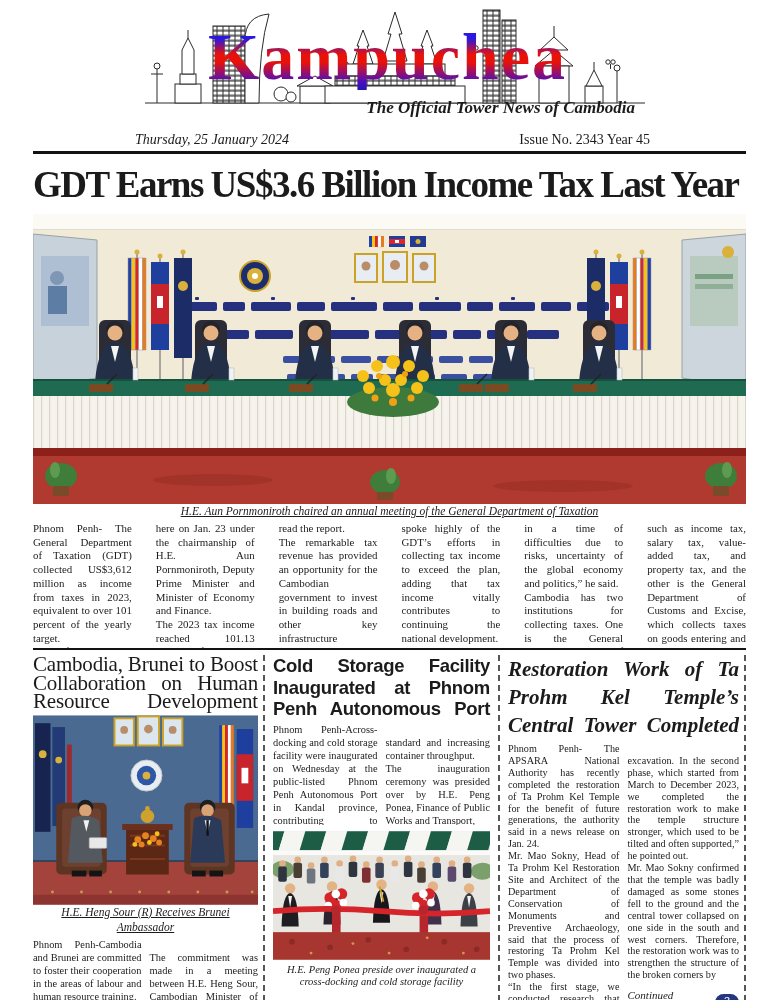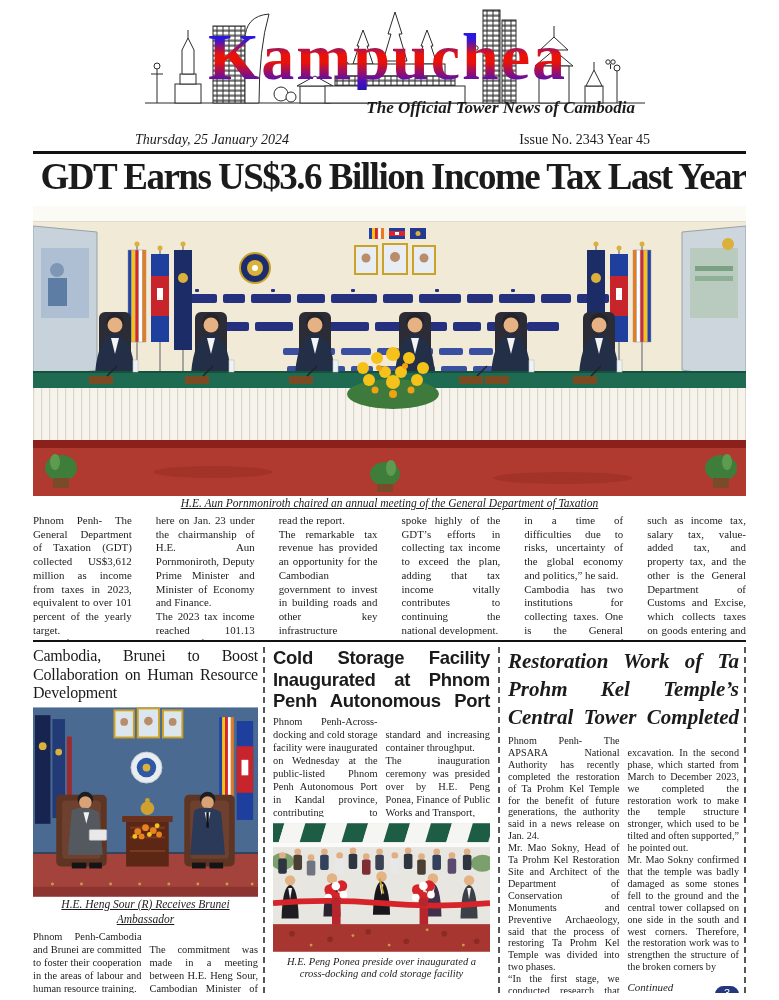--- a/index.html
+++ b/index.html
@@ -15,35 +15,35 @@
     background:linear-gradient(180deg,#2a17e0 0%,#2a17e0 22%,#e8120a 46%,#e8120a 58%,#4a0ec2 88%,#2317b0 100%);
     -webkit-background-clip:text; background-clip:text; color:transparent; }
   .tagline { position:absolute; right:111px; top:98px; font-style:italic; font-weight:bold; font-size:17px; }
   .dateline { display:flex; justify-content:space-between; align-items:center;
     padding:5px 96px 0 102px; height:27px; font-size:14px; }
   .date-left { font-style:italic; }
   .rule-thick { border-top:3.5px solid #121212; }
   .rule-mid   { border-top:2.5px solid #121212; }
 
   
-  .lead-headline { font-size:37px; letter-spacing:-1.5px; text-align:right;
-    line-height:1.15; white-space:nowrap; height:48px; overflow:hidden; margin-top:2px; }
+  .lead-headline { font-size:37px; letter-spacing:-1.5px; text-align:left;
+    line-height:1.15; white-space:nowrap; height:48px; overflow:hidden; margin-top:10px; }
   .lead-photo { display:block; width:713px; height:290px; margin-top:2px; }
   .caption { text-align:center; font-style:italic; font-size:11.5px; line-height:15px;text-decoration:underline; }
   .lead-cols { display:flex; gap:24px; height:126px; overflow:hidden; margin-top:3px; }
   .col { flex:1; font-size:10.9px; line-height:13.7px; text-align:justify; white-space:pre-line; }
 
   
   .bottom { display:flex; margin-top:5px; height:346px; border-right:2px dashed #565656; padding-right:5px; }
   .sec { overflow:hidden; }
   .sec-left  { width:229px; padding-right:4px; }
   .sec-mid   { width:235px; padding:0 8px; border-left:2px dashed #565656; margin-left:1px; }
   .sec-right { flex:1; padding-left:8px; border-left:2px dashed #565656; }
 
-  .head-serif { font-weight:400; font-size:16px; line-height:18.5px;
+  .head-serif { font-weight:400; font-size:21px; line-height:18.5px;
     text-align:justify; text-align-last:justify; letter-spacing:-0.2px; margin-bottom:4px; }
   .head-sans { font-family:"Liberation Sans", sans-serif; font-weight:bold; font-size:18.5px;
     line-height:21.5px; text-align:justify; text-align-last:justify; letter-spacing:-0.3px; margin-bottom:3px; }
   .head-serif-bi { font-weight:bold; font-style:italic; font-size:21px; line-height:28px;
     text-align:justify; text-align-last:justify; margin-bottom:4px; }
 
   .two-cols { display:flex; gap:8px; text-align:justify; }
   .two-cols .tcol { flex:1; font-size:10.4px; line-height:13.1px; white-space:pre-line; }
   .sec-right .tcol { font-size:10.2px; line-height:11.9px; }
 

